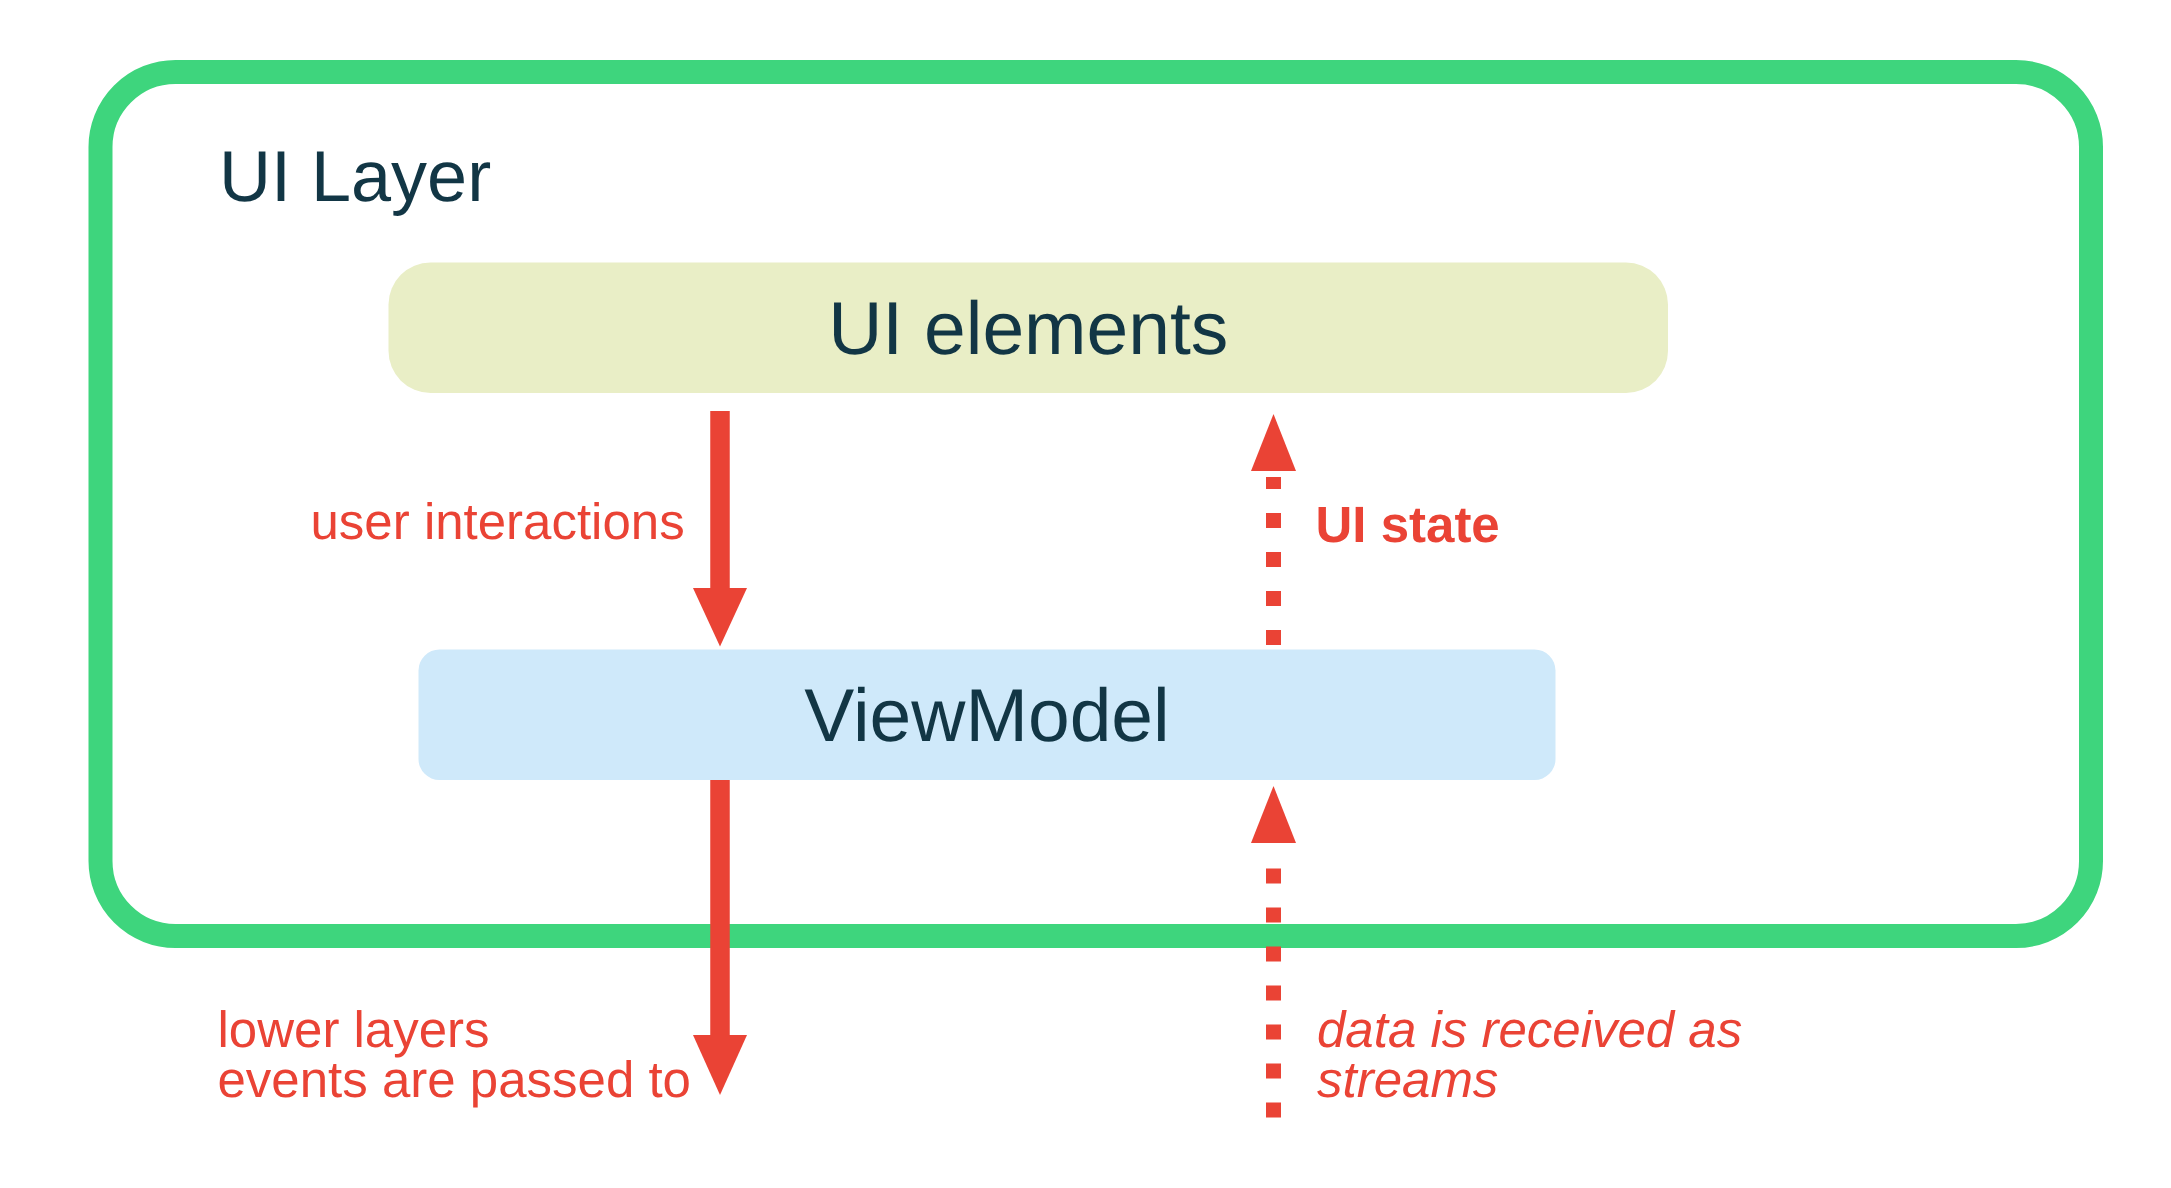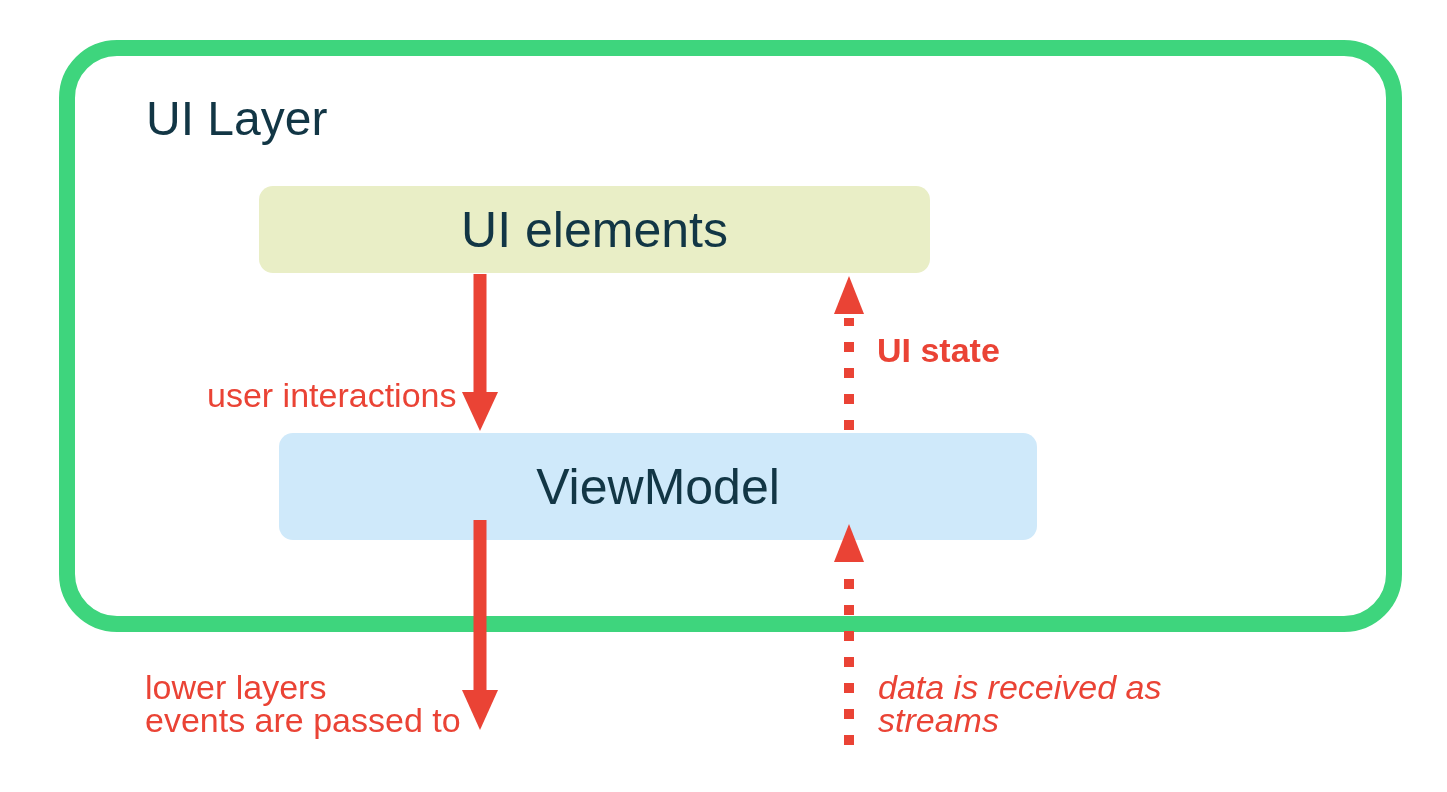--- a/index.html
+++ b/index.html
@@ -36,42 +36,43 @@
   }
   .node{
     position:absolute;
     display:flex;align-items:center;justify-content:center;
     border-radius:14px;
     color:var(--text-navy);
     font-size:50px;line-height:50px;
     white-space:nowrap;
   }
   .node-ui-elements{
-    left:259px;top:186px;width:671px;height:87px;
+    left:259px;top:175px;width:853px;height:87px;
     background:var(--node-yellow);
+    border-radius:28px;
   }
   .node-viewmodel{
-    left:279px;top:433px;width:758px;height:107px;
+    left:279px;top:433px;width:758px;height:87px;
     background:var(--node-blue);
   }
   .arrows{
     position:absolute;left:0;top:0;width:1447px;height:792px;
     pointer-events:none;
   }
   .arrow-line{stroke:var(--accent-red);fill:none;}
   .arrow-line.solid{stroke-width:13px;}
   .arrow-line.dotted{stroke-width:10px;stroke-dasharray:10 16;}
   .arrow-head{fill:var(--accent-red);stroke:none;}
   .label{
     position:absolute;
     color:var(--accent-red);
     font-size:34px;line-height:33px;
     white-space:nowrap;
   }
-  .label-user-interactions{left:207px;top:332px;margin-top:47px;}
+  .label-user-interactions{left:207px;top:332px;}
   .label-ui-state{left:877px;top:334px;font-weight:bold;}
   .label-display-state{left:1093px;top:197px;}
   .label-transforms-data{left:1066px;top:444px;}
   .label-events-passed{left:145px;top:671px;}
   .label-data-received{left:878px;top:671px;font-style:italic;}
 </style>
 </head>
 <body>
 
 <div class="canvas">

